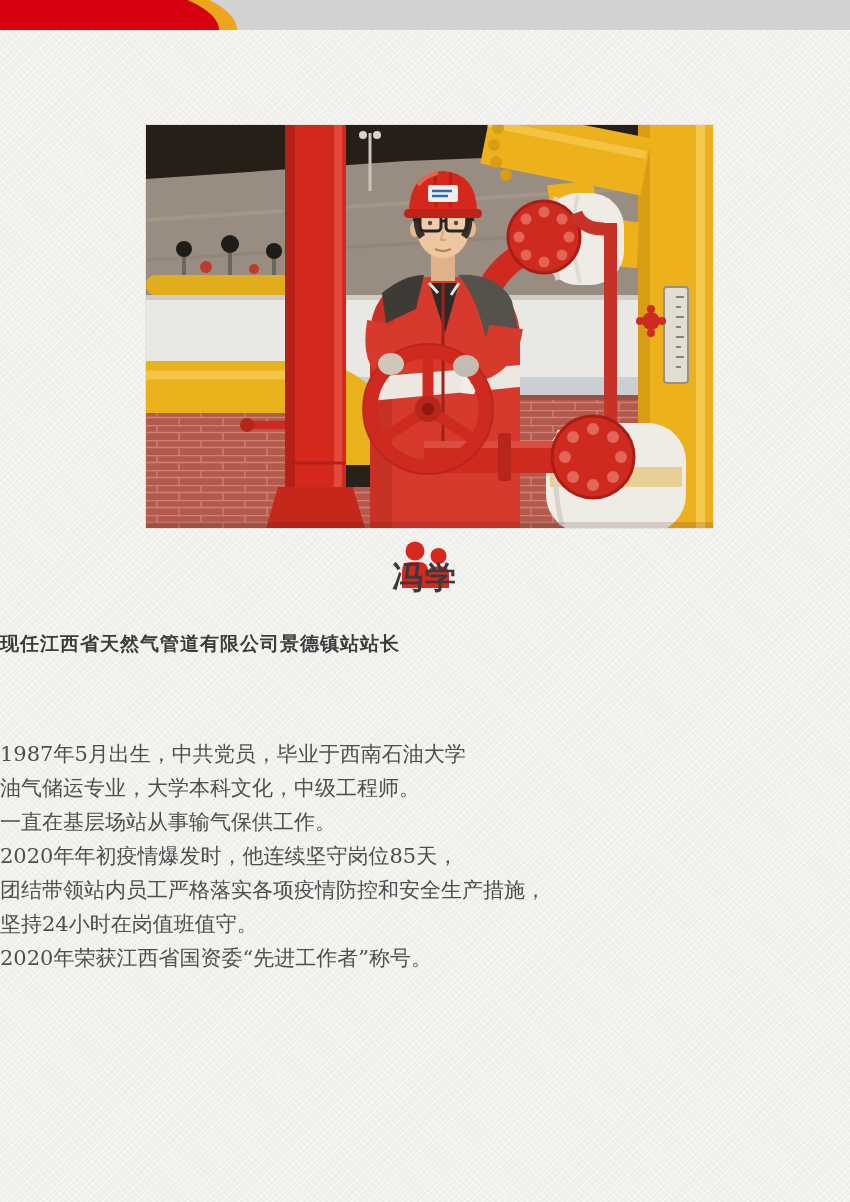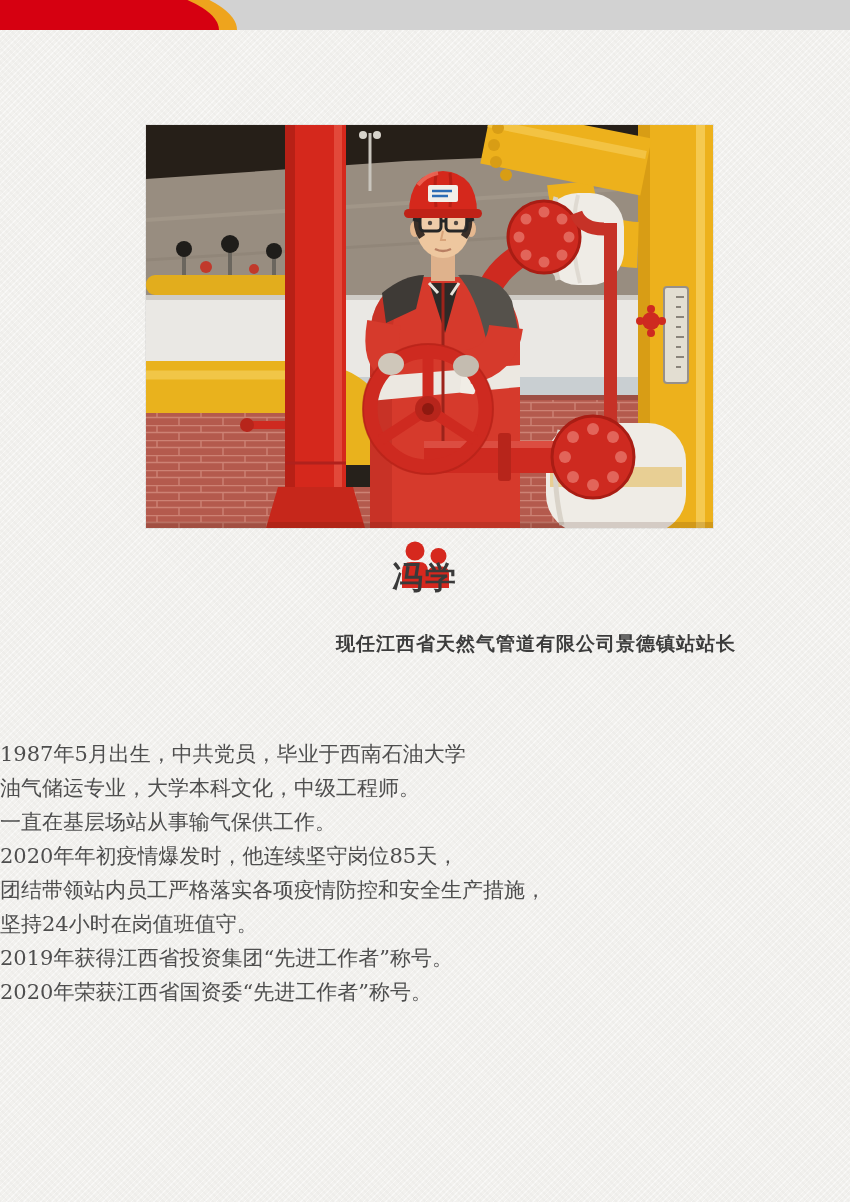--- a/index.html
+++ b/index.html
@@ -16,21 +16,21 @@
     position:absolute;left:146px;top:125px;width:567px;height:403px;
     box-shadow:0 0 0 1px rgba(0,0,0,0.06);
     background:#988d80;
   }
   .icon-wrap{position:absolute;top:540px;left:0;width:850px;display:flex;justify-content:center;}
   .name{
     position:absolute;top:557px;left:0;width:850px;text-align:center;
     font-size:31px;font-weight:bold;color:#3a3a3a;letter-spacing:2px;
   }
   .subtitle{
-    position:absolute;top:631px;left:0;width:736px;text-align:right;
+    position:absolute;top:631px;left:0;width:736px;text-align:left;
     font-size:19px;font-weight:bold;color:#3c3c3c;letter-spacing:1px;
   }
   .bio{
     position:absolute;top:737px;left:0;width:850px;text-align:left;
     font-family:"DejaVu Serif","Liberation Serif",serif;
     font-size:21px;line-height:34px;color:#4e4e4e;
   }
   .bio div{white-space:nowrap;}
 </style>
 </head>
@@ -229,15 +229,14 @@
 <div class="name">冯学</div>
 <div class="subtitle">现任江西省天然气管道有限公司景德镇站站长</div>
 
 <div class="bio">
   <div>1987年5月出生，中共党员，毕业于西南石油大学</div>
   <div>油气储运专业，大学本科文化，中级工程师。</div>
   <div>一直在基层场站从事输气保供工作。</div>
   <div>2020年年初疫情爆发时，他连续坚守岗位85天，</div>
   <div>团结带领站内员工严格落实各项疫情防控和安全生产措施，</div>
   <div>坚持24小时在岗值班值守。</div>
-  <div>2019年获得江西省投资集团“先进工作者”称号。</div>
   <div>2020年荣获江西省国资委“先进工作者”称号。</div>
 </div>
 
 </body></html>

